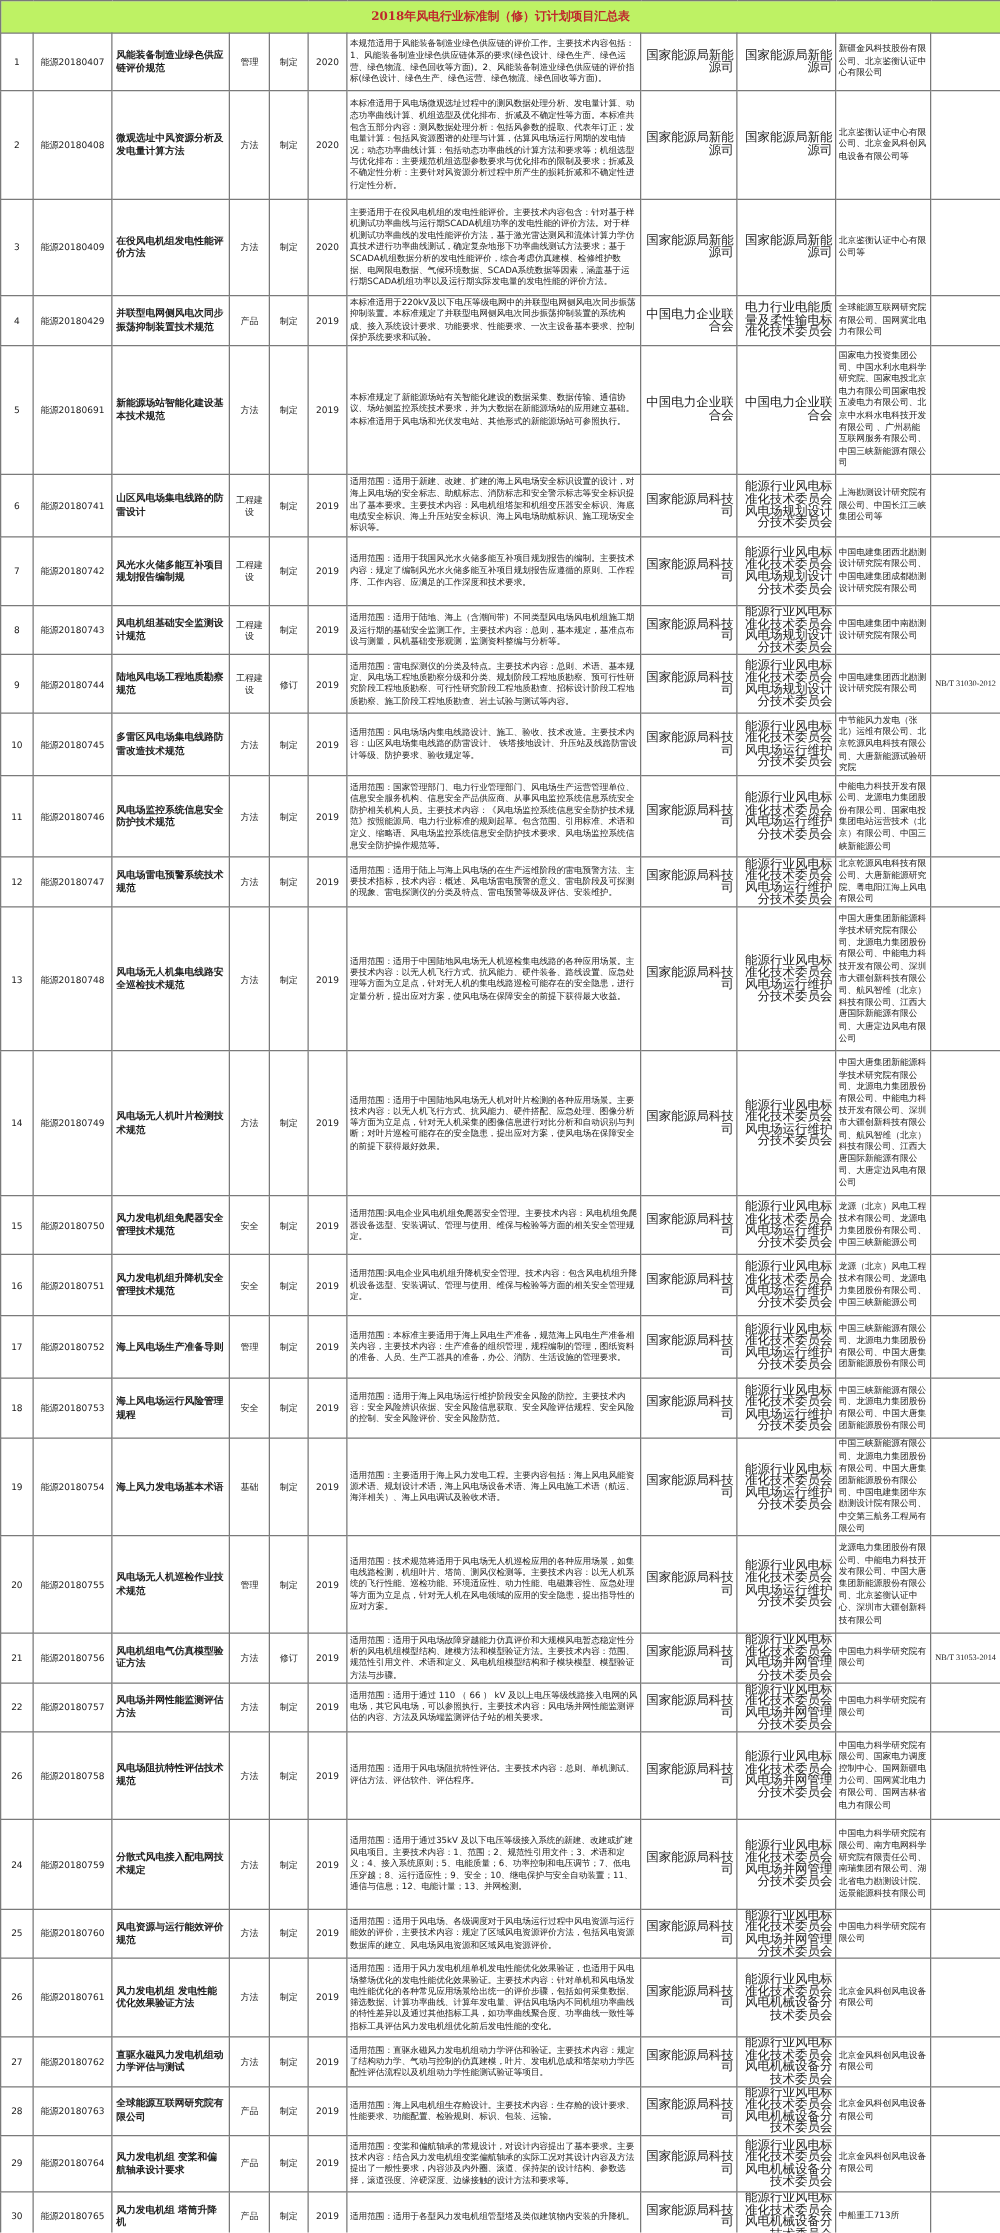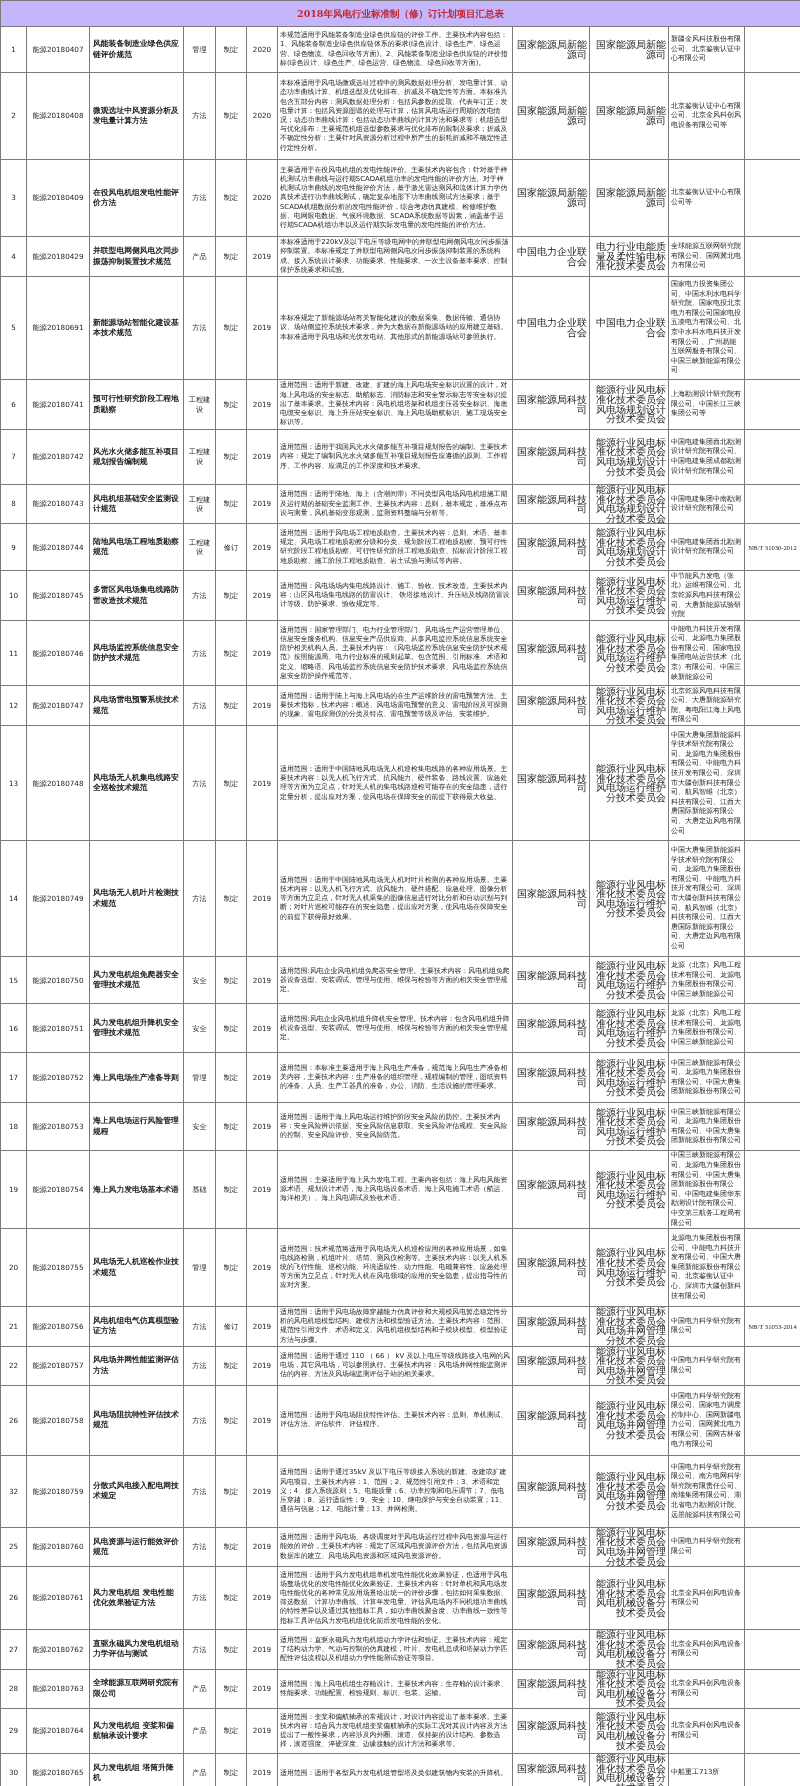--- a/index.html
+++ b/index.html
@@ -1,19 +1,19 @@
 <!DOCTYPE html>
 <html><head>
 <meta charset="utf-8">
 <style>
   html, body { margin:0; padding:0; background:#ffffff; }
   body { width:800px; height:1786px; overflow:hidden; font-family:"DejaVu Sans","Liberation Sans",sans-serif; color:#222; }
   table { border-collapse:collapse; table-layout:fixed; width:800px; }
   td, th { border:1px solid #7a7a7a; padding:0 2px; font-size:7.2px; line-height:9.6px; vertical-align:middle; overflow:hidden; }
-  .title-cell { background:#c4b5fd; height:25px; text-align:center; color:#c0272d; font-family:"DejaVu Serif","Liberation Serif",serif; font-weight:bold; font-size:9.5px; border-bottom:1px solid #7a7a7a; }
+  .title-cell { background:#bef264; height:25px; text-align:center; color:#c0272d; font-family:"DejaVu Serif","Liberation Serif",serif; font-weight:bold; font-size:9.5px; border-bottom:1px solid #7a7a7a; }
   th { background:#dbeaf2; font-weight:bold; font-size:7.5px; line-height:10px; height:26px; text-align:center; color:#222; }
   td.c { text-align:center; }
   td.name { font-weight:bold; font-size:7.8px; line-height:10.4px; text-align:left; padding-left:3px;margin-left:28px; }
   td.scope { text-align:left; font-size:6.9px; line-height:9.2px; padding:0 2px; }
   td.org { text-align:right; font-size:10px; line-height:9.6px; }
   td.drafter { text-align:left; font-size:7px; line-height:9.6px; padding:0 2px; }
   td.rep { text-align:center; font-family:Liberation Serif, serif; font-size:6.6px; line-height:9px; }
 </style>
 </head>
 <body>
@@ -99,21 +99,21 @@
         <td class="c">2019</td>
         <td class="scope">本标准规定了新能源场站有关智能化建设的数据采集、数据传输、通信协议、场站侧监控系统技术要求，并为大数据在新能源场站的应用建立基础。本标准适用于风电场和光伏发电站、其他形式的新能源场站可参照执行。</td>
         <td class="org">中国电力企业联合会</td>
         <td class="org">中国电力企业联合会</td>
         <td class="drafter">国家电力投资集团公司、中国水利水电科学研究院、国家电投北京电力有限公司国家电投五凌电力有限公司、北京中水科水电科技开发有限公司 、广州易能互联网服务有限公司、中国三峡新能源有限公司</td>
         <td class="rep"></td>
       </tr>
       <tr style="height: 50px;">
         <td class="c">6</td>
         <td class="c">能源20180741</td>
-        <td class="name">预可行性研究阶段工程地质勘察</td>
+        <td class="name">山区风电场集电线路的防雷设计</td>
         <td class="c">工程建设</td>
         <td class="c">制定</td>
         <td class="c">2019</td>
         <td class="scope">适用范围：适用于新建、改建、扩建的海上风电场安全标识设置的设计，对海上风电场的安全标志、助航标志、消防标志和安全警示标志等安全标识提出了基本要求。主要技术内容：风电机组塔架和机组变压器安全标识、海底电缆安全标识、海上升压站安全标识、海上风电场助航标识、施工现场安全标识等。</td>
         <td class="org">国家能源局科技司</td>
         <td class="org">能源行业风电标准化技术委员会风电场规划设计分技术委员会</td>
         <td class="drafter">上海勘测设计研究院有限公司、中国长江三峡集团公司等</td>
         <td class="rep"></td>
       </tr>
       <tr style="height: 55px;">
@@ -142,21 +142,21 @@
         <td class="drafter">中国电建集团中南勘测设计研究院有限公司</td>
         <td class="rep"></td>
       </tr>
       <tr style="height: 47px;">
         <td class="c">9</td>
         <td class="c">能源20180744</td>
         <td class="name">陆地风电场工程地质勘察规范</td>
         <td class="c">工程建设</td>
         <td class="c">修订</td>
         <td class="c">2019</td>
-        <td class="scope">适用范围：适用于风电场工程地质勘查。主要技术内容：总则、术语、基本规定、风电场工程地质勘察分级和分类、规划阶段工程地质勘察、预可行性研究阶段工程地质勘察、可行性研究阶段工程地质勘查、招标设计阶段工程地质勘察、施工阶段工程地质勘查、岩土试验与测试等内容。</td>
+        <td class="scope">适用范围：雷电探测仪的分类及特点。主要技术内容：总则、术语、基本规定、风电场工程地质勘察分级和分类、规划阶段工程地质勘察、预可行性研究阶段工程地质勘察、可行性研究阶段工程地质勘查、招标设计阶段工程地质勘察、施工阶段工程地质勘查、岩土试验与测试等内容。</td>
         <td class="org">国家能源局科技司</td>
         <td class="org">能源行业风电标准化技术委员会风电场规划设计分技术委员会</td>
         <td class="drafter">中国电建集团西北勘测设计研究院有限公司</td>
         <td class="rep">NB/T 31030-2012</td>
       </tr>
       <tr style="height: 50px;">
         <td class="c">10</td>
         <td class="c">能源20180745</td>
         <td class="name">多雷区风电场集电线路防雷改造技术规范</td>
         <td class="c">方法</td>
@@ -331,21 +331,21 @@
         <td class="c">方法</td>
         <td class="c">制定</td>
         <td class="c">2019</td>
         <td class="scope">适用范围：适用于风电场阻抗特性评估。主要技术内容：总则、单机测试、评估方法、评估软件、评估程序。</td>
         <td class="org">国家能源局科技司</td>
         <td class="org">能源行业风电标准化技术委员会风电场并网管理分技术委员会</td>
         <td class="drafter">中国电力科学研究院有限公司、国家电力调度控制中心、国网新疆电力公司、国网冀北电力有限公司、国网吉林省电力有限公司</td>
         <td class="rep"></td>
       </tr>
       <tr style="height: 72px;">
-        <td class="c">32</td>
+        <td class="c">24</td>
         <td class="c">能源20180759</td>
         <td class="name">分散式风电接入配电网技术规定</td>
         <td class="c">方法</td>
         <td class="c">制定</td>
         <td class="c">2019</td>
         <td class="scope">适用范围：适用于通过35kV 及以下电压等级接入系统的新建、改建或扩建风电项目。主要技术内容：1、范围；2、规范性引用文件；3、术语和定义；4、接入系统原则；5、电能质量；6、功率控制和电压调节；7、低电压穿越；8、运行适应性；9、安全；10、继电保护与安全自动装置；11、通信与信息；12、电能计量；13、并网检测。</td>
         <td class="org">国家能源局科技司</td>
         <td class="org">能源行业风电标准化技术委员会风电场并网管理分技术委员会</td>
         <td class="drafter">中国电力科学研究院有限公司、南方电网科学研究院有限责任公司、南瑞集团有限公司、湖北省电力勘测设计院、远景能源科技有限公司</td>
         <td class="rep"></td>

